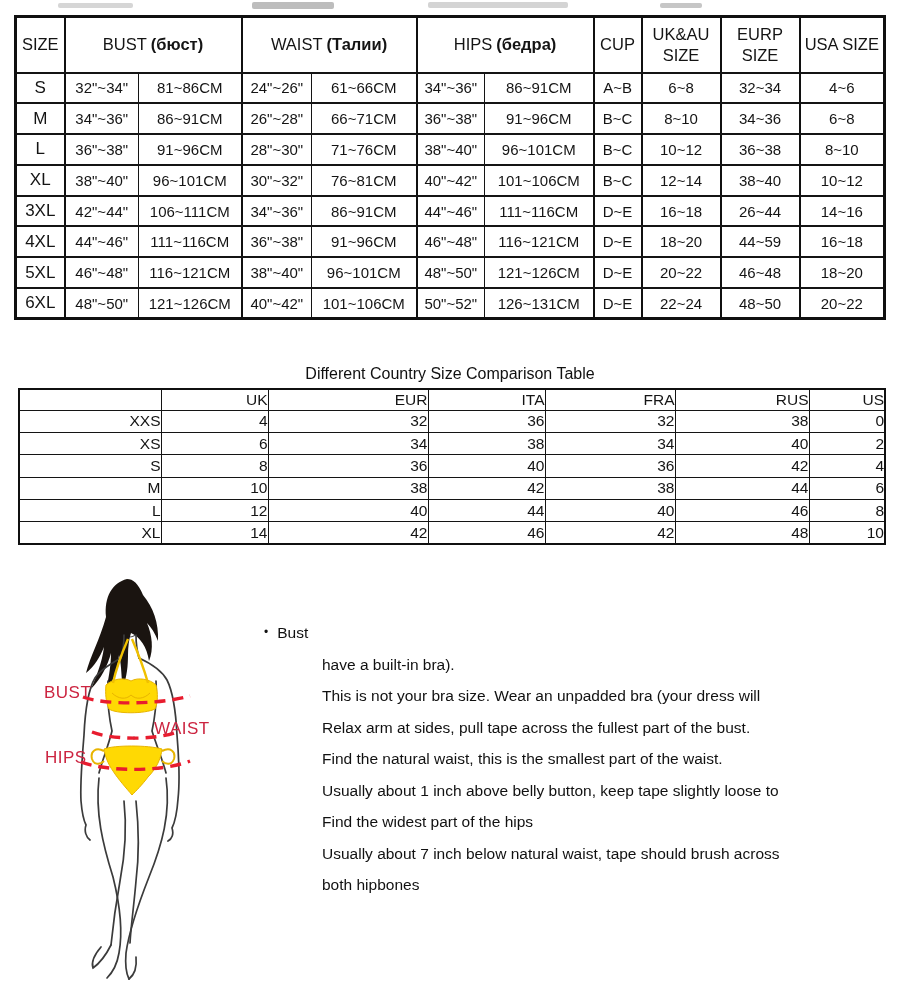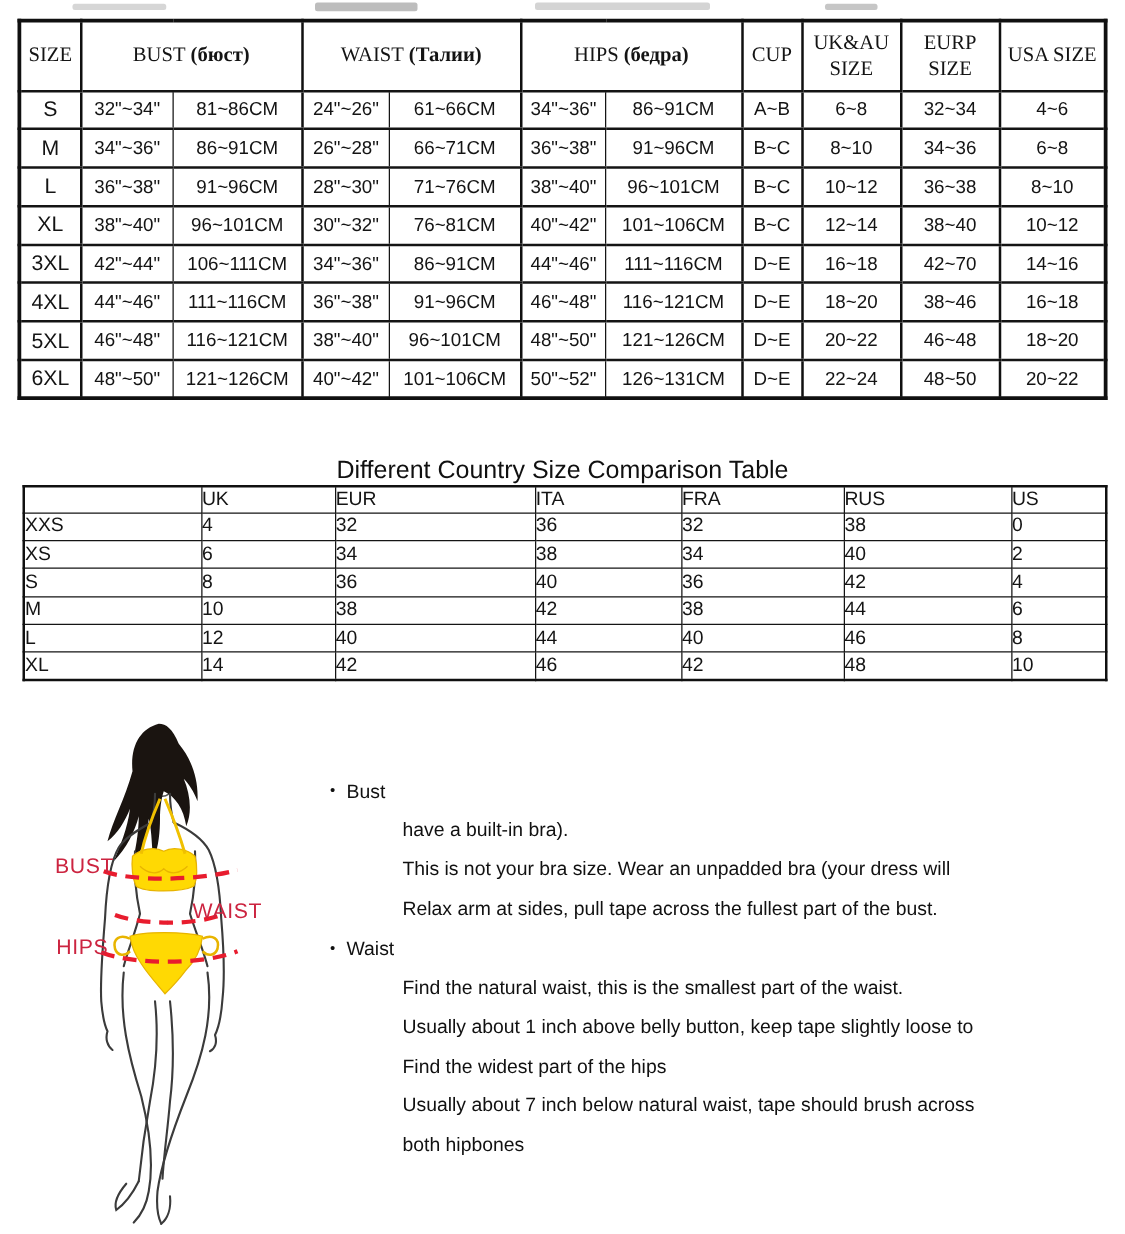--- a/index.html
+++ b/index.html
@@ -11,32 +11,32 @@
 
   
   #sizeTable{position:absolute;left:14px;top:15px;width:869px;border-collapse:collapse;
              table-layout:fixed;border:3px solid #101010;}
   #sizeTable th,#sizeTable td{
       border-top:2px solid #141414;border-bottom:2px solid #141414;
       border-left:1px solid #141414;border-right:1px solid #141414;
       text-align:center;vertical-align:middle;padding:0;font-weight:normal;
       font-size:15px;white-space:nowrap;overflow:hidden;}
   #sizeTable th{font-size:16.5px;white-space:normal;line-height:1.25;}
-  #sizeTable thead tr{height:56px;font-family:Liberation Serif, serif;}
+  #sizeTable thead tr{height:56px;}
   #sizeTable tbody tr{height:30.8px;}
   #sizeTable .gb{border-left:2.5px solid #101010;}
   #sizeTable .sz{font-size:17px;}
   #sizeTable .ru{font-weight:bold;margin-left:4px;}
 
   
   #cmpTitle{position:absolute;left:0;top:365px;width:900px;text-align:center;
-            font-size:20px;color:#101010;}
+            font-size:16px;color:#101010;}
   #cmpTable{position:absolute;left:18px;top:388px;width:866px;border-collapse:collapse;
             table-layout:fixed;border:2.5px solid #101010;}
-  #cmpTable th,#cmpTable td{border:1.5px solid #141414;text-align:left;
+  #cmpTable th,#cmpTable td{border:1.5px solid #141414;text-align:right;
             vertical-align:middle;padding:0;font-weight:normal;font-size:15.5px;}
   #cmpTable tr{height:22.4px;}
   #cmpTable thead tr{height:21px;}
 
   
   #figure{position:absolute;left:26px;top:573px;width:236px;height:412px;}
   #figure svg{position:absolute;left:0;top:0;}
   .fig-label{position:absolute;color:#cc2440;font-size:17px;letter-spacing:0.5px;}
   #lbl-bust{left:18px;top:110px;}
   #lbl-waist{left:128px;top:146px;}
@@ -141,34 +141,34 @@
       <tr>
         <td class="sz">3XL</td>
         <td class="gb">42"~44"</td>
         <td>106~111CM</td>
         <td class="gb">34"~36"</td>
         <td>86~91CM</td>
         <td class="gb">44"~46"</td>
         <td>111~116CM</td>
         <td class="gb">D~E</td>
         <td class="gb">16~18</td>
-        <td class="gb">42~70</td>
+        <td class="gb">26~44</td>
         <td class="gb">14~16</td>
       </tr>
       <tr>
         <td class="sz">4XL</td>
         <td class="gb">44"~46"</td>
         <td>111~116CM</td>
         <td class="gb">36"~38"</td>
         <td>91~96CM</td>
         <td class="gb">46"~48"</td>
         <td>116~121CM</td>
         <td class="gb">D~E</td>
         <td class="gb">18~20</td>
-        <td class="gb">38~46</td>
+        <td class="gb">44~59</td>
         <td class="gb">16~18</td>
       </tr>
       <tr>
         <td class="sz">5XL</td>
         <td class="gb">46"~48"</td>
         <td>116~121CM</td>
         <td class="gb">38"~40"</td>
         <td>96~101CM</td>
         <td class="gb">48"~50"</td>
         <td>121~126CM</td>
@@ -324,21 +324,20 @@
     <div class="fig-label" id="lbl-bust">BUST</div>
     <div class="fig-label" id="lbl-waist">WAIST</div>
     <div class="fig-label" id="lbl-hips">HIPS</div>
   </div>
 
   <div id="guide">
     <div class="line"><span class="blt">•</span><span>Bust</span></div>
     <div class="line indent">have a built-in bra).</div>
     <div class="line indent">This is not your bra size. Wear an unpadded bra (your dress will</div>
     <div class="line indent">Relax arm at sides, pull tape across the fullest part of the bust.</div>
-    <div class="line"><span class="blt">•</span><span>Waist</span></div>
     <div class="line indent">Find the natural waist, this is the smallest part of the waist.</div>
     <div class="line indent">Usually about 1 inch above belly button, keep tape slightly loose to</div>
     <div class="line indent">Find the widest part of the hips</div>
     <div class="line indent">Usually about 7 inch below natural waist, tape should brush across</div>
     <div class="line indent">both hipbones</div>
   </div>
 
 </div>
 
 </body></html>

